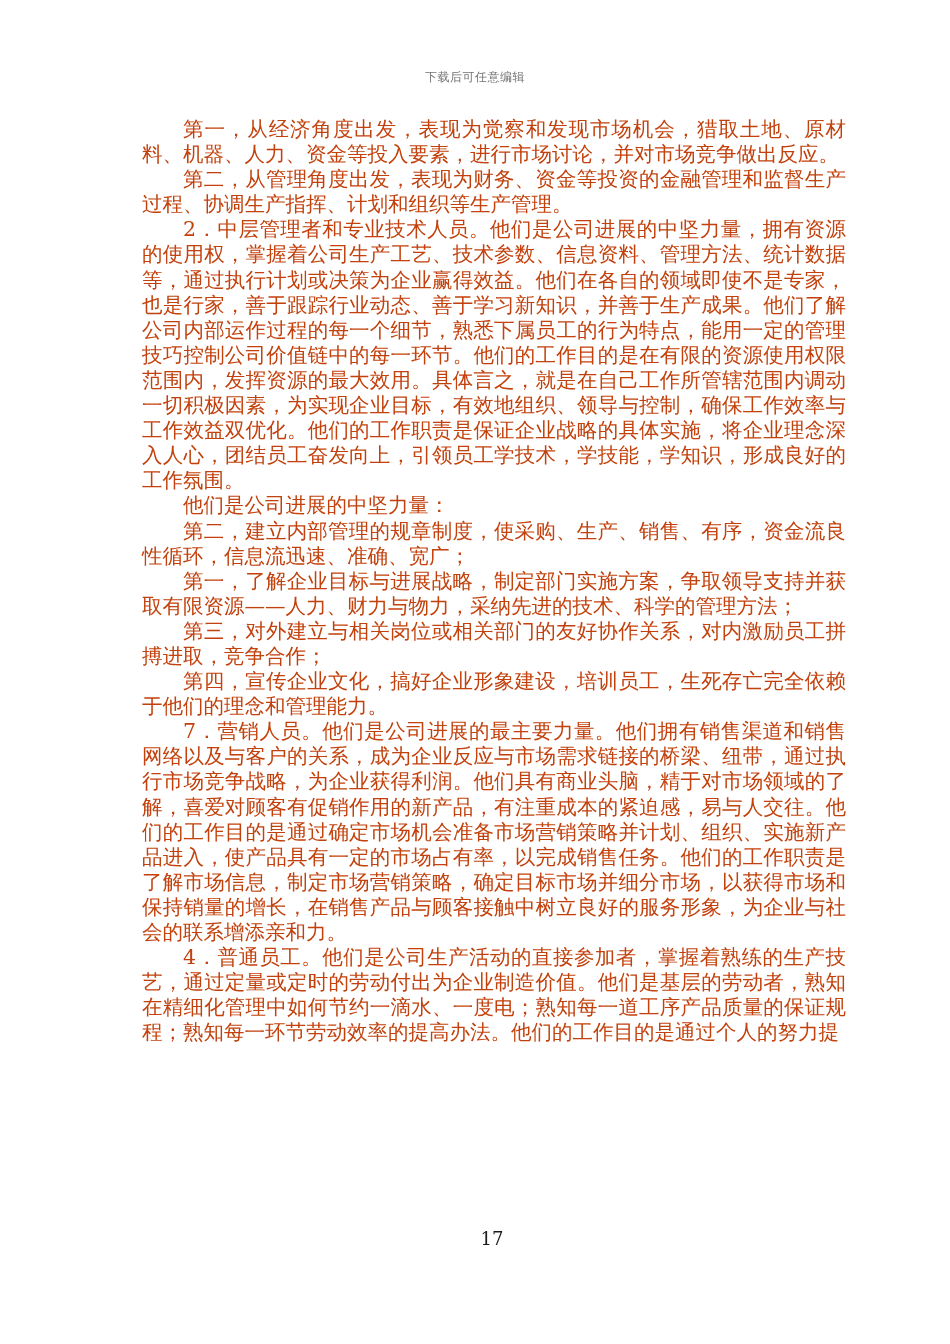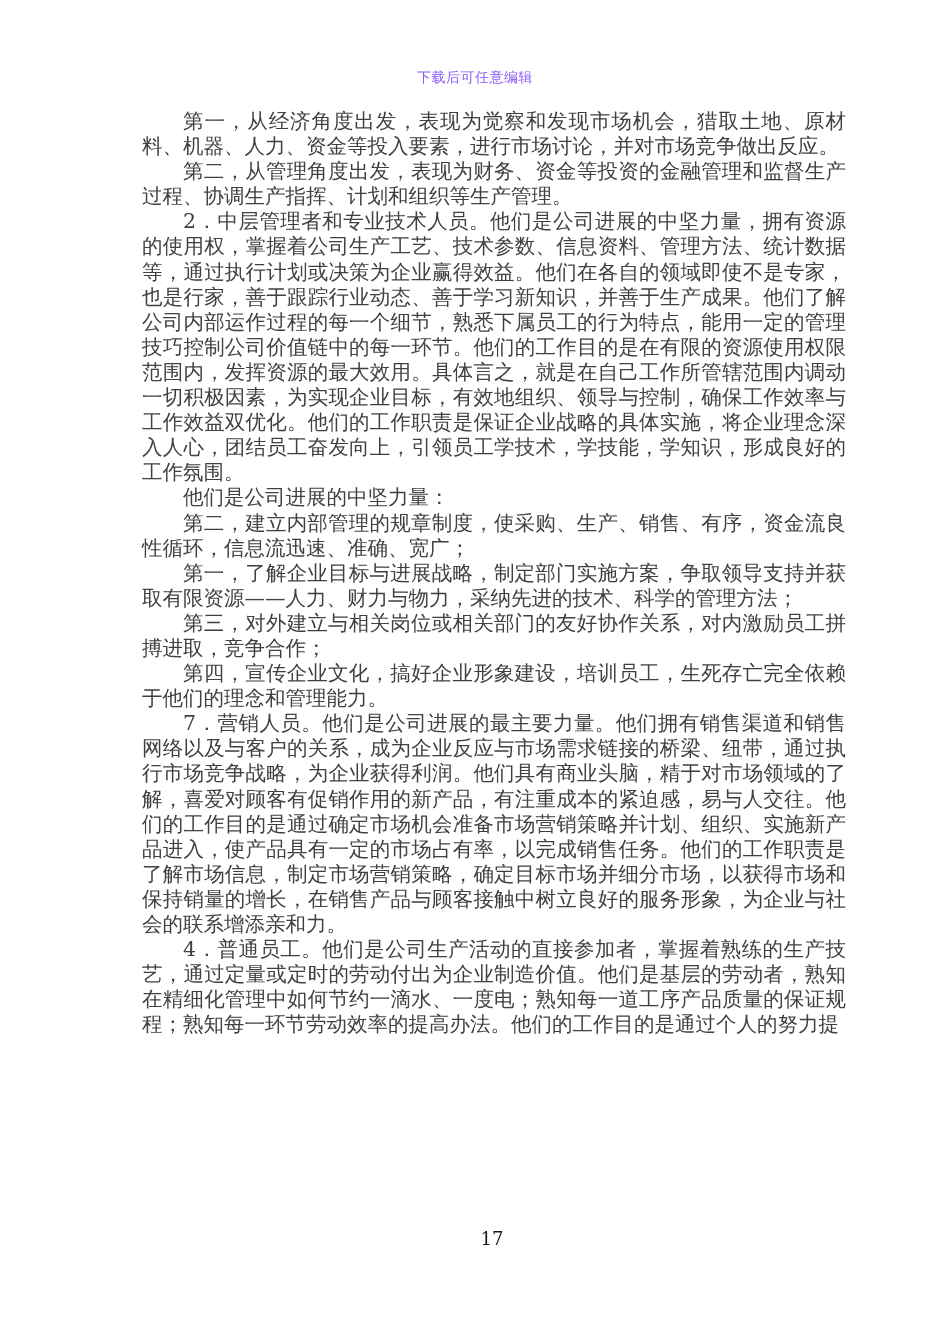--- a/index.html
+++ b/index.html
@@ -15,34 +15,34 @@
     font-family: "DejaVu Serif", "Liberation Serif", serif;
     color: #141414;
     overflow: hidden;
   }
   .page-header {
     position: absolute;
     top: 69px;
     left: 0;
     width: 100%;
     text-align: center;
-    font-size: 14px;
+    font-size: 12px;
     letter-spacing: 0.5px;
-    color: #8b5cf6;
+    color: #737373;
   }
   .doc-content {
     position: absolute;
-    top: 109px;
+    top: 117px;
     left: 142px;
     width: 704px;
     font-size: 20.5px;
     line-height: 25.1px;
     text-align: justify;
     text-justify: inter-ideograph;
-    color: #404040;
+    color: #c2410c;
   }
   .doc-content p {
     margin: 0;
     padding: 0;
     text-indent: 2em;
     word-break: break-all;
   }
   .page-footer {
     position: absolute;
     top: 1228px;

